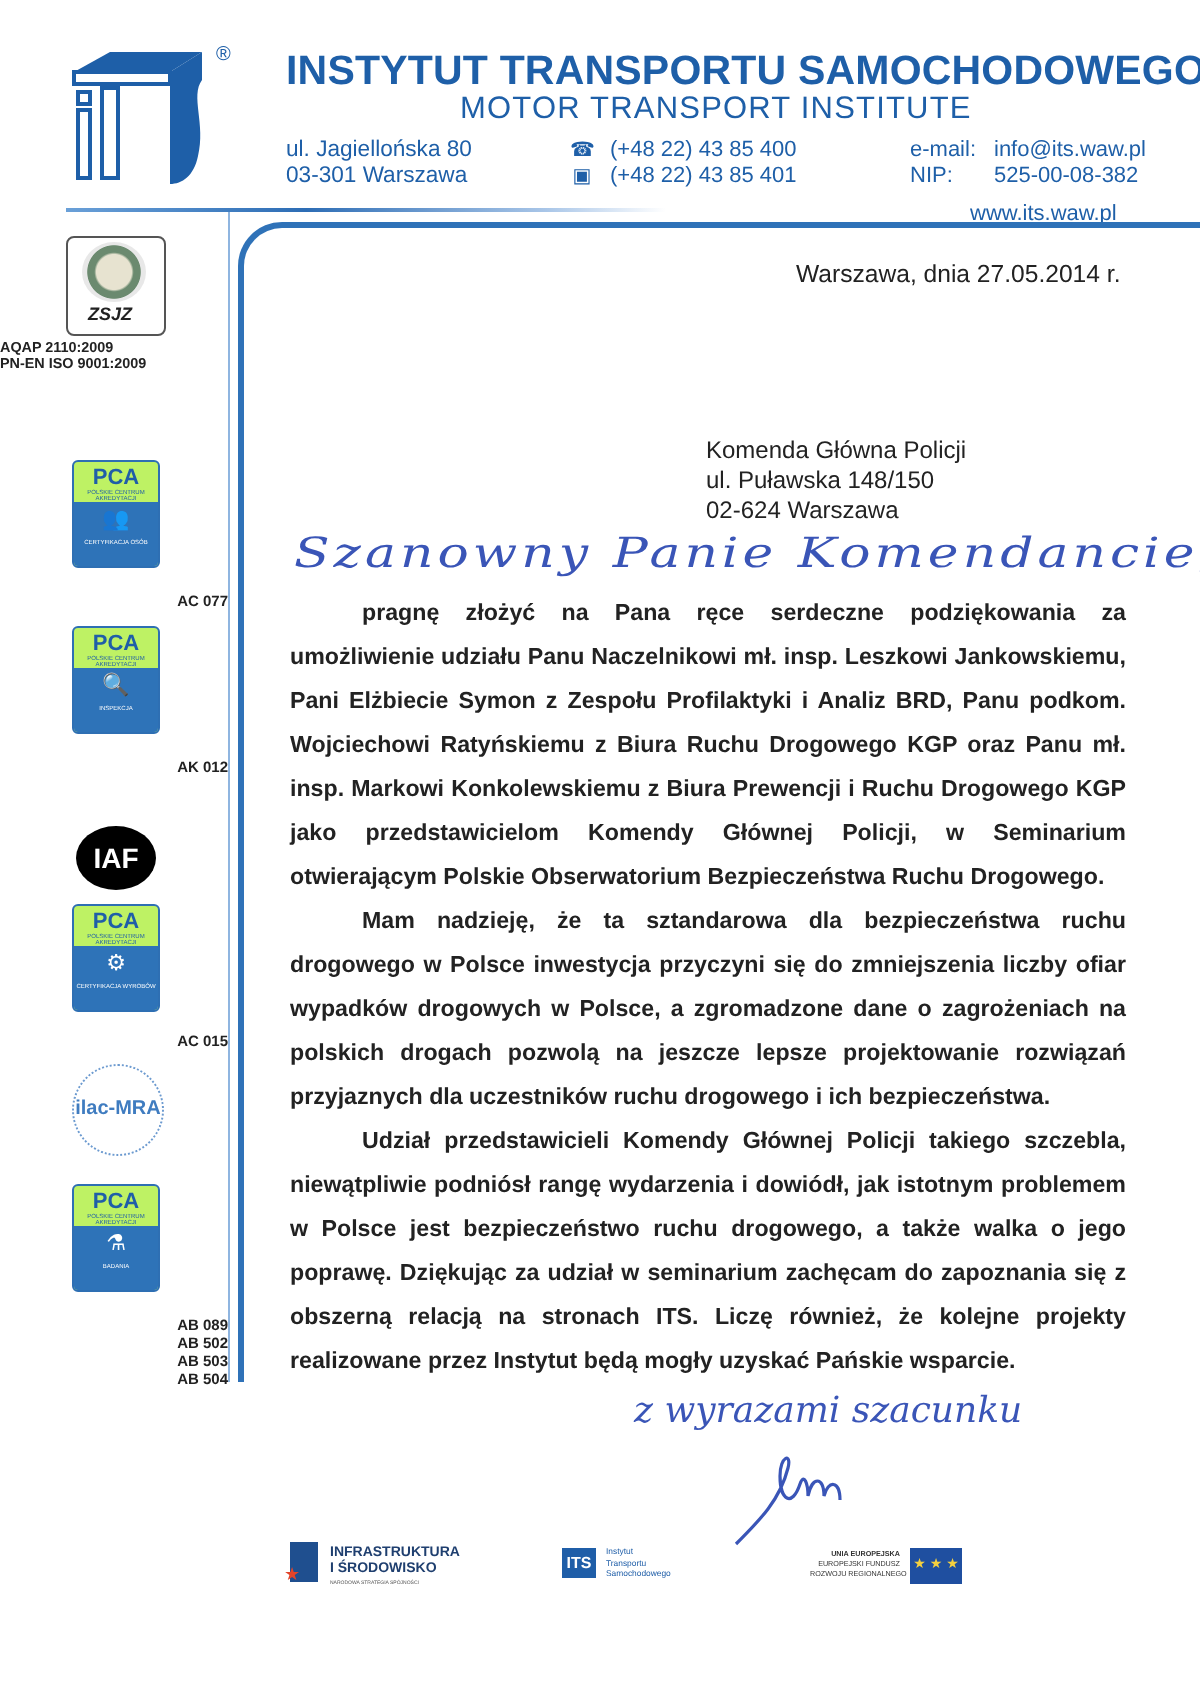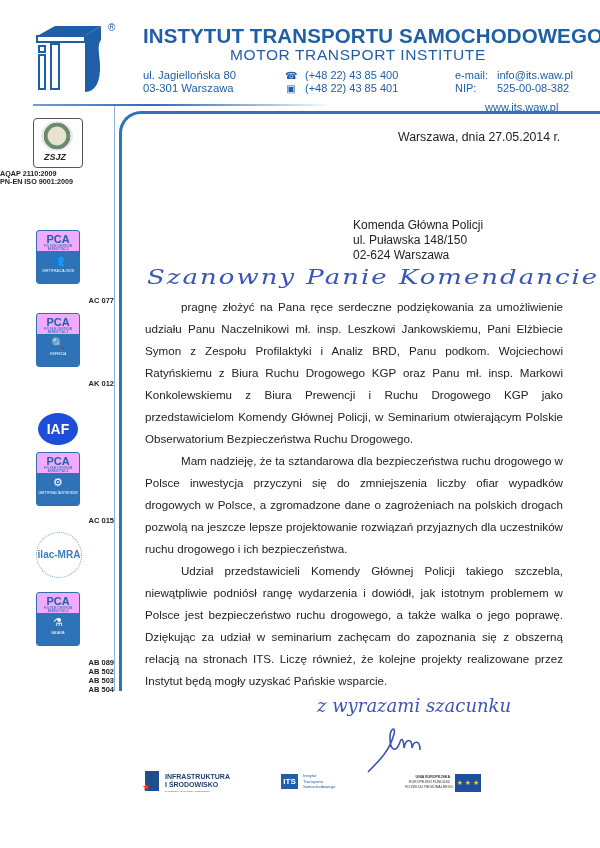--- a/index.html
+++ b/index.html
@@ -23,37 +23,37 @@
   .vline { left:114px; top:106px; width:1px; height:585px; background:#8fb5e0; }
   .frame { left:119px; top:111px; width:520px; height:580px; border-left:3px solid #2f72b8; border-top:3px solid #2f72b8; border-top-left-radius:22px; box-sizing:border-box; }
 
   
   .side { left:0; width:114px; text-align:left; }
   .zsjz-box { left:33px; top:118px; width:48px; height:48px; border:1.5px solid #555; border-radius:4px; background:#fff; }
   .zsjz-emblem { left:41px; top:121px; width:32px; height:30px; border-radius:50%; background:radial-gradient(circle,#e7e3d0 40%,#6b8a6f 45%,#6b8a6f 60%,#e8e8e8 62%); }
   .zsjz-label { left:33px; top:152px; width:44px; text-align:center; font-size:9px; font-weight:bold; font-style:italic; color:#222; }
   .cert-txt { font-size:7.2px; font-weight:bold; color:#222; line-height:8px; }
 
-  .pca { width:42px; height:52px; border:1.5px solid #2e6fb3; border-radius:3px; background:#f0abfc; overflow:hidden; }
+  .pca { width:42px; height:52px; border:1.5px solid #2e6fb3; border-radius:3px; background:#bef264; overflow:hidden; }
   .pca .top { height:20px; text-align:center; }
   .pca .top .p { font-size:11px; font-weight:bold; color:#1f5ea8; line-height:12px; padding-top:2px; }
   .pca .top .s { font-size:3px; color:#1f5ea8; line-height:3px; }
   .pca .bot { height:32px; background:#2e73b8; color:#fff; text-align:center; font-size:3px; line-height:4px; }
   .pca .bot .g { font-size:11px; line-height:18px; }
   .pca-code { font-size:7.5px; font-weight:bold; color:#222; width:114px; text-align:right; left:0; }
 
-  .iaf { left:38px; top:413px; width:40px; height:32px; border-radius:50%; background:#1d4ed8; color:#fff; font-weight:bold; font-size:14px; text-align:center; line-height:32px; }
+  .iaf { left:38px; top:413px; width:40px; height:32px; border-radius:50%; background:#000000; color:#fff; font-weight:bold; font-size:14px; text-align:center; line-height:32px; }
   .ilac { left:36px; top:532px; width:44px; height:44px; border-radius:50%; border:1px dotted #6d9bd0; text-align:center; line-height:44px; font-weight:bold; font-size:10px; color:#3f7cc0; }
 
   
   .date { left:398px; top:130px; font-size:12.3px; color:#222; white-space:nowrap; }
   .addressee { left:353px; top:160px; font-size:12px; line-height:16px; font-weight:bold; color:#222; }
   .address2 { left:353px; top:218px; font-size:12px; line-height:15px; color:#222; }
   .salutation { left:147px; top:265px; font-size:26px; font-family:"DejaVu Serif", serif; font-style:italic; color:#3a55b7; letter-spacing:2px; white-space:nowrap; transform:scaleY(0.8); transform-origin:left top; }
-  .body { left:145px; top:296px; width:418px; font-size:11.6px; line-height:22px; color:#222; text-align:justify; }
+  .body { left:145px; top:296px; width:418px; font-size:11.6px; line-height:22px; color:#222; text-align:justify;font-weight:bold; }
   .body p { margin:0; }
   .body .indent { text-indent:36px; }
   .closing { left:317px; top:695px; font-size:18px; font-family:"DejaVu Serif", serif; font-style:italic; color:#3a55b7; white-space:nowrap; }
   .sig { left:360px; top:720px; width:120px; height:55px; }
 
   
   .f-is { left:145px; top:771px; }
   .f-is-flag { position:absolute; left:0; top:0; width:14px; height:20px; background:#1f4f8f; }
   .f-is-star { position:absolute; left:-3px; top:11px; color:#e2442a; font-size:9px; }
   .f-is-txt { position:absolute; left:20px; top:2px; font-size:7px; font-weight:bold; color:#1f3f6f; line-height:8px; white-space:nowrap; }

